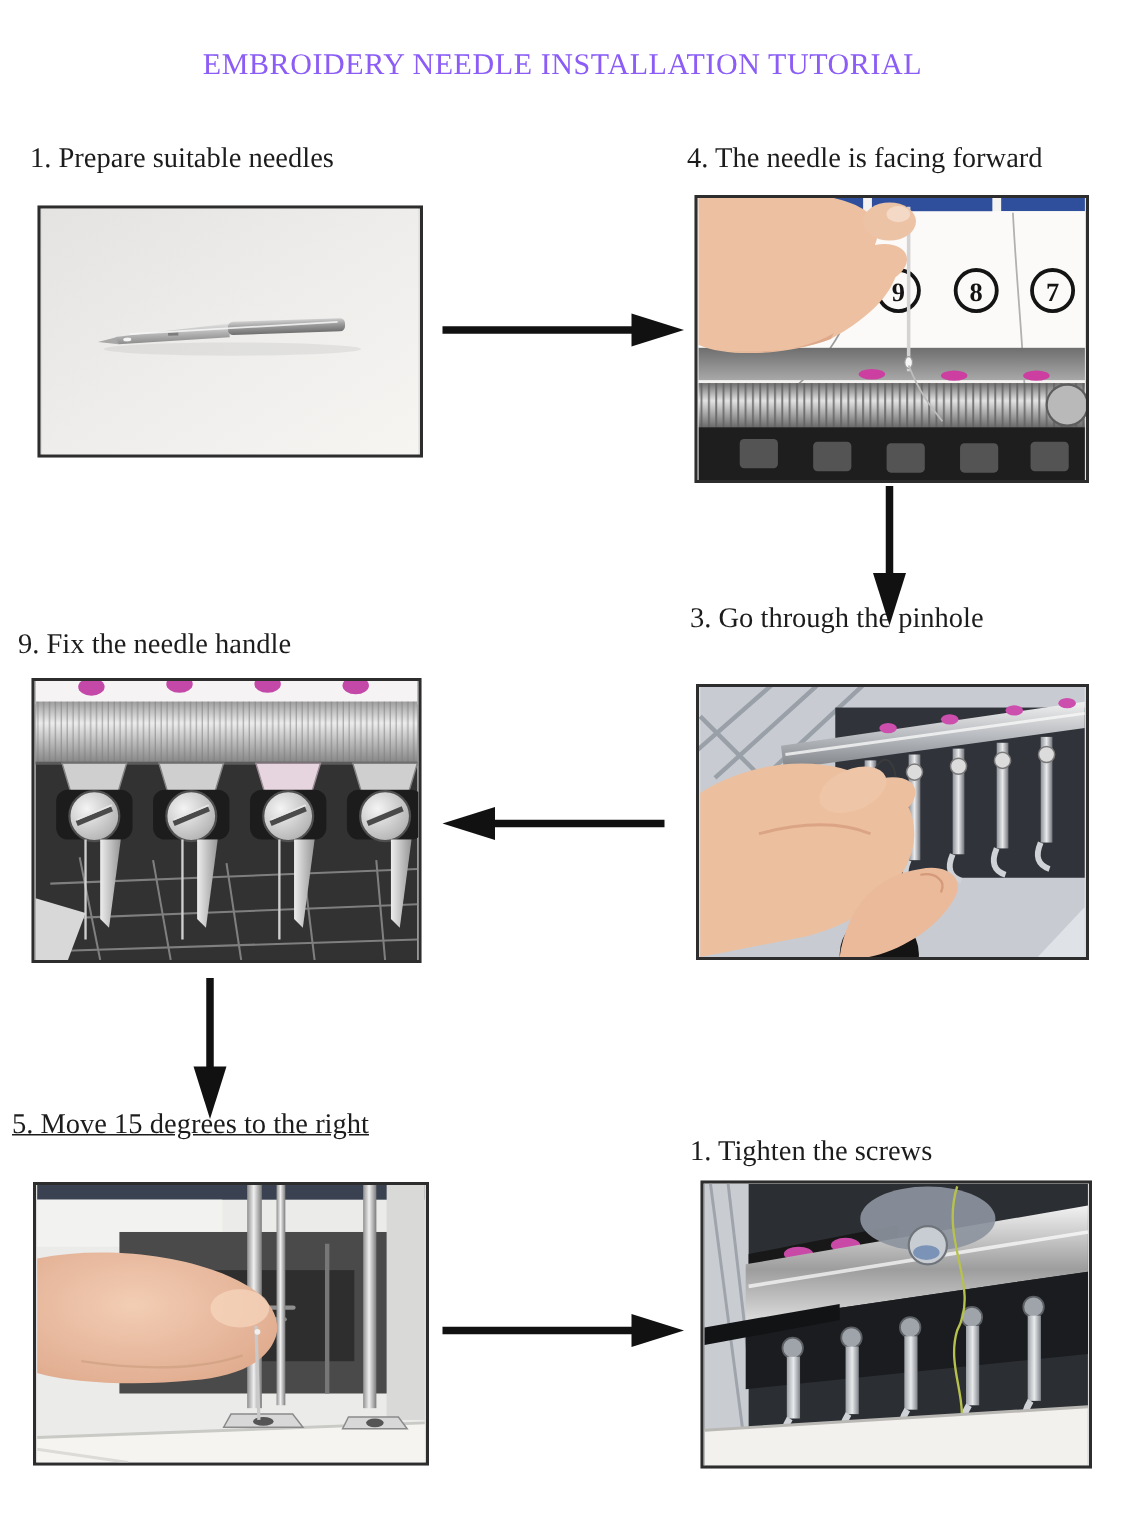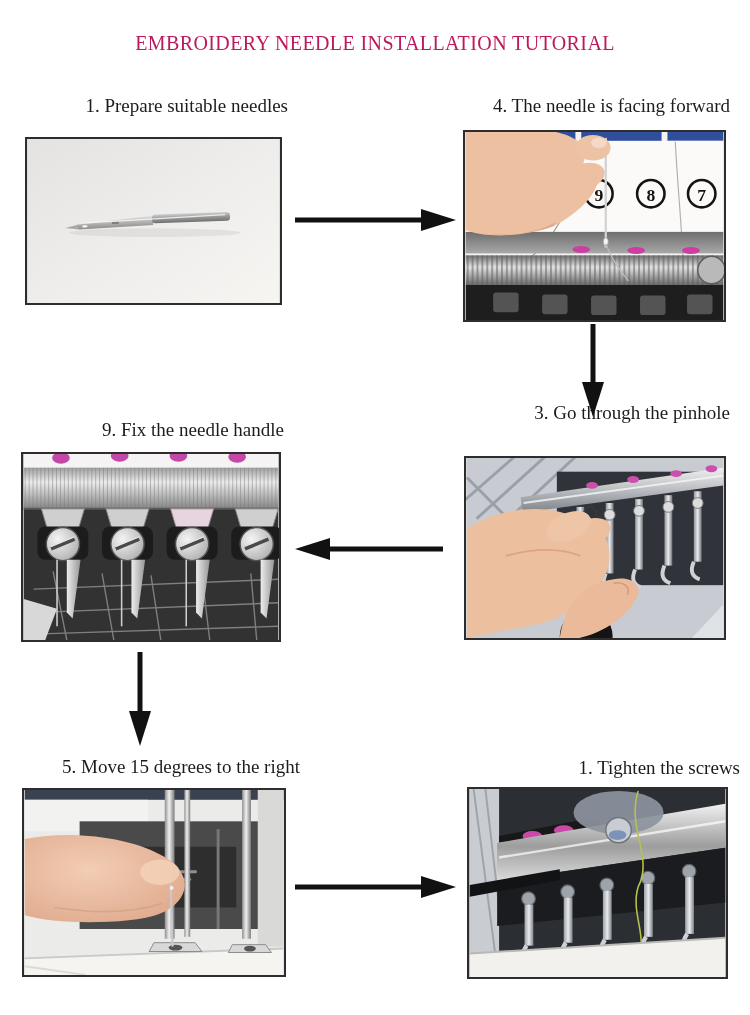--- a/index.html
+++ b/index.html
@@ -2,43 +2,43 @@
 <html><head>
 <meta charset="utf-8">
 <style>
   html,body{margin:0;padding:0;background:#ffffff;}
   #canvas{
     position:relative;width:750px;height:1015px;background:#ffffff;
     font-family:"Liberation Serif","DejaVu Serif",serif;color:#1b1b1b;overflow:hidden;
   }
   .page-title{
     position:absolute;top:32px;left:0;width:750px;text-align:center;
-    font-size:20px;letter-spacing:0.4px;color:#be185d;
+    font-size:20px;letter-spacing:0.4px;color:#8b5cf6;
   }
   .caption{
-    position:absolute;font-size:19px;color:#1c1c1c;text-align:right;white-space:nowrap;
+    position:absolute;font-size:19px;color:#1c1c1c;text-align:left;white-space:nowrap;
   }
   .photo{
     position:absolute;border:2px solid #2d2d2d;box-sizing:border-box;background:#ddd;overflow:hidden;
   }
   .photo svg{display:block;width:100%;height:100%;}
   .arrow{position:absolute;}
 </style>
 </head>
 <body>
 
 <div id="canvas">
 
   <div class="page-title">EMBROIDERY NEEDLE INSTALLATION TUTORIAL</div>
 
   <div class="caption" style="top:95px;left:20px;width:268px;">1. Prepare suitable needles</div>
   <div class="caption" style="top:95px;left:458px;width:272px;">4. The needle is facing forward</div>
   <div class="caption" style="top:402px;left:460px;width:270px;">3. Go through the pinhole</div>
   <div class="caption" style="top:419px;left:12px;width:272px;">9. Fix the needle handle</div>
-  <div class="caption" style="top:756px;left:8px;width:292px;">5. Move 15 degrees to the right</div>
+  <div class="caption" style="top:739px;left:8px;width:292px;text-decoration:underline;">5. Move 15 degrees to the right</div>
   <div class="caption" style="top:757px;left:460px;width:280px;">1. Tighten the screws</div>
 
   <div class="photo" style="left:25px;top:137px;width:257px;height:168px;">
     <svg viewBox="0 0 257 168">
       <defs>
         <linearGradient id="p1bg" x1="0" y1="0" x2="1" y2="1">
           <stop offset="0" stop-color="#e4e3e1"></stop>
             <stop offset="0.5" stop-color="#eeedeb"></stop>
             <stop offset="1" stop-color="#f6f5f2"></stop>
         </linearGradient>

